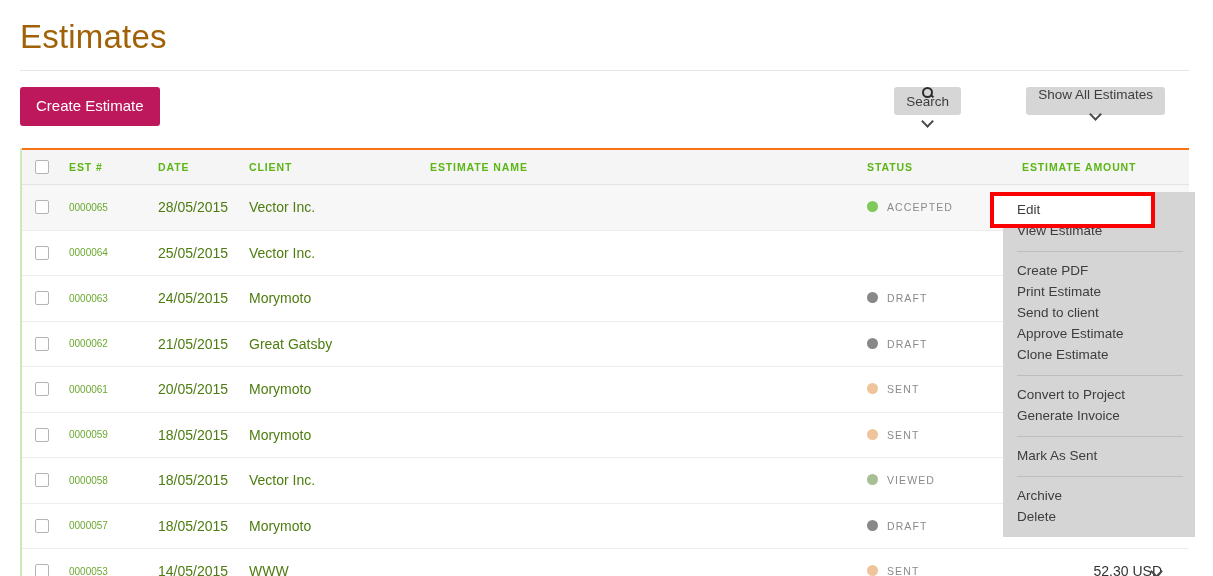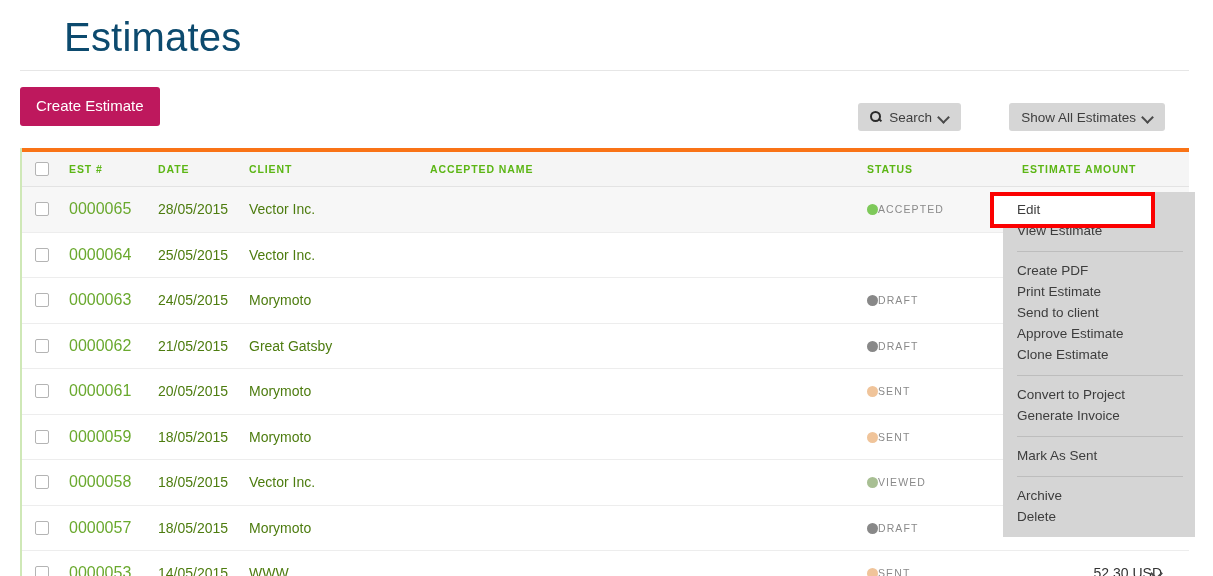--- a/index.html
+++ b/index.html
@@ -13,26 +13,25 @@
     font-family: "Liberation Sans", sans-serif;
     overflow: hidden;
     position: relative;
   }
 
   
   .page-header {
     padding: 18px 0 0 20px;
   }
   .page-title {
-    font-size: 40px;
+    font-size: 33px;
     font-weight: 400;
-    color: #0c4a6e;
+    color: #a16207;
     letter-spacing: 0.2px;
     line-height: 38px;
-    margin-left: 44px;
   }
   .title-rule {
     margin: 14px 24px 0 20px;
     height: 1px;
     background: #e6e6e6;
   }
 
   
   .toolbar {
     position: relative;
@@ -48,33 +47,34 @@
     border: none;
     border-radius: 3px;
     font-family: "Liberation Sans", sans-serif;
     font-size: 15px;
     padding: 11px 16px 12px 16px;
     cursor: pointer;
     line-height: 16px;
   }
   .btn-gray {
     position: absolute;
-    top: 16px;
+    top: 0;
     background: #d6d6d6;
     color: #3e3e3e;
     border: none;
     border-radius: 3px;
     font-family: "Liberation Sans", sans-serif;
     font-size: 13.5px;
     height: 28px;
     display: flex;
     align-items: center;
     gap: 7px;
     padding: 0 12px;
     cursor: pointer;
+    flex-direction: column;
   }
   .btn-search { right: 228px; }
   .btn-showall { right: 24px; }
 
   .chev {
     display: inline-block;
     width: 10px;
     height: 10px;
     position: relative;
   }
@@ -117,21 +117,21 @@
   }
 
   
   .table-wrap {
     margin: 11px 24px 0 20px;
     border-left: 2px solid #cfe8b7;
     position: relative;
   }
   .thead {
     background: #f5f5f5;
-    border-top: 4px solid #f97316;
+    border-top: 2px solid #f97316;
     border-bottom: 1px solid #e3e3e3;
     height: 34px;
     position: relative;
   }
   .row {
     height: 44.5px;
     border-bottom: 1px solid #ededed;
     position: relative;
     background: #ffffff;
   }
@@ -165,36 +165,37 @@
     height: 14px;
     border: 1px solid #b4b4b4;
     border-radius: 2px;
     background: #ffffff;
     box-sizing: border-box;
     cursor: pointer;
   }
 
   .est-link {
     color: #6aa92e;
-    font-size: 16px;
+    font-size: 10px;
     text-decoration: none;
     cursor: pointer;
   }
   .txt {
     font-size: 14px;
     color: #4d7c0f;
   }
   .amount {
     font-size: 14px;
     color: #333333;
   }
 
   .status {
     display: flex;
-    align-items: flex-end;
+    align-items: flex-start;
+    gap: 9px;
   }
   .dot {
     width: 11px;
     height: 11px;
     border-radius: 50%;
     display: inline-block;
   }
   .status-label {
     font-size: 10.5px;
     color: #8a8a8a;
@@ -296,21 +297,21 @@
     <div class="cell c-est">
         <span class="th">EST #</span>
       </div>
     <div class="cell c-date">
         <span class="th">DATE</span>
       </div>
     <div class="cell c-client">
         <span class="th">CLIENT</span>
       </div>
     <div class="cell c-name">
-        <span class="th">ACCEPTED NAME</span>
+        <span class="th">ESTIMATE NAME</span>
       </div>
     <div class="cell c-status">
         <span class="th">STATUS</span>
       </div>
     <div class="cell c-amount" style="justify-content:flex-start;left:1000px;">
         <span class="th">ESTIMATE AMOUNT</span>
       </div>
   </div>
 
   <div id="rows">

